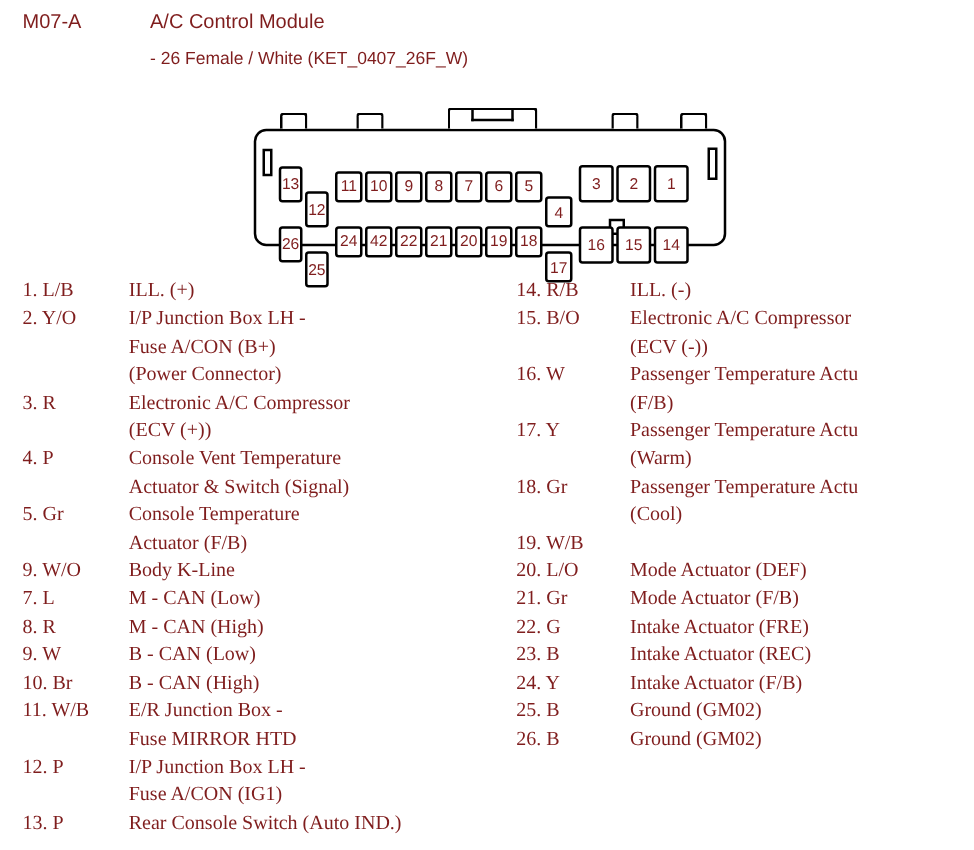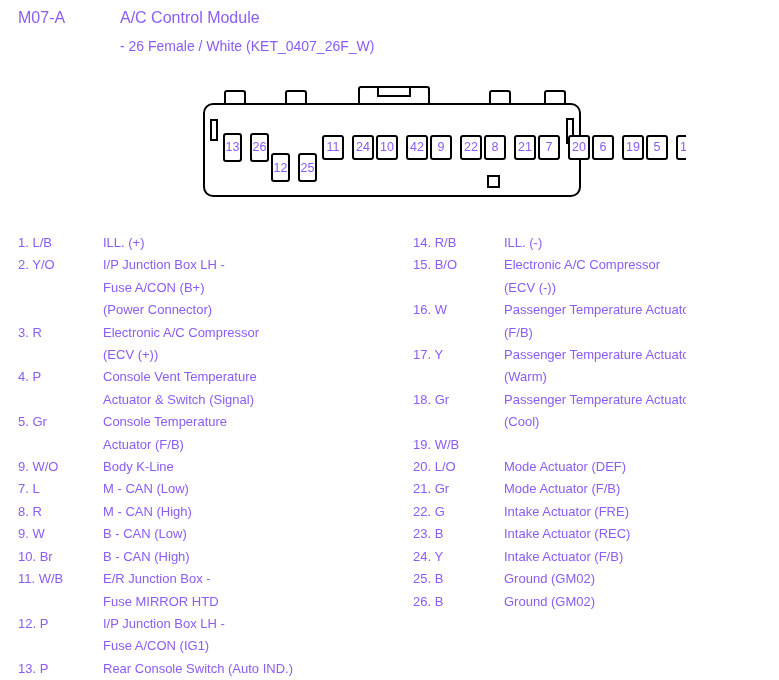--- a/index.html
+++ b/index.html
@@ -1,19 +1,19 @@
 <!DOCTYPE html>
 <html><head>
 <meta charset="utf-8">
 <style>
   * { margin:0; padding:0; box-sizing:border-box; }
   html,body { background:#ffffff; }
   .page {
     position:relative; width:686px; height:680px; background:#ffffff;
-    font-family:"Liberation Sans", sans-serif; color:#8b5cf6; overflow:hidden;
+    font-family:"Liberation Sans", sans-serif; color:#7f1d1d; overflow:hidden;
   }
   .hdr-id   { position:absolute; left:18px;  top:9px;  font-size:16px; }
   .hdr-name { position:absolute; left:120px; top:9px;  font-size:16px; }
   .hdr-sub  { position:absolute; left:120px; top:38px; font-size:14px; }
 
   
   .assembly { position:absolute; left:203px; top:86px; width:378px; }
   .tabs { position:relative; height:17px; z-index:2; }
   .tab {
     position:absolute; bottom:0; height:13px; width:22px;
@@ -25,32 +25,32 @@
   .notch { width:34px; height:9px; border:2px solid #000; border-top:none; background:#fff; }
   .shell {
     position:relative; z-index:1; height:94px; background:#fff;
     border:2px solid #000; border-radius:10px;
   }
   .slot { position:absolute; border:2px solid #000; background:#fff; }
   .slot.left  { left:5px;  top:14px; width:8px;  height:22px; }
   .slot.right { right:5px; top:13px; width:8px;  height:26px; }
   .slot.key   { left:282px; top:70px; width:13px; height:13px; }
   .pins { position:absolute; left:18px; top:7px; display:flex; align-items:center; gap:2px; }
-  .pcol { display:flex; gap:8px; }
+  .pcol { display:flex; flex-direction:column; gap:19px; }
   .pcol.gap-after { margin-right:3px;margin-top:41px; }
   .cell {
     border:2px solid #000; border-radius:3px; background:#fff;
     display:flex; align-items:center; justify-content:center; font-size:12.5px;
   }
   .pcol.ll .cell { width:19px; height:29px; }
   .pcol.sm .cell { width:22px; height:25px; }
   .pcol.lr .cell { width:28px; height:30px; }
 
   
-  .plist { position:absolute; top:232px; font-size:13px; line-height:22.4px; }
+  .plist { position:absolute; top:222px; font-size:16px; line-height:22.4px;font-family:Liberation Serif, serif; }
   .plist.left  { left:18px;  width:385px; }
   .plist.right { left:413px; width:360px; }
   .entry { display:flex; align-items:flex-start; }
   .plist.left  .plabel { flex:0 0 85px; }
   .plist.right .plabel { flex:0 0 91px; }
   .pdesc { white-space:pre-line; }
 </style>
 </head>
 <body>
 

